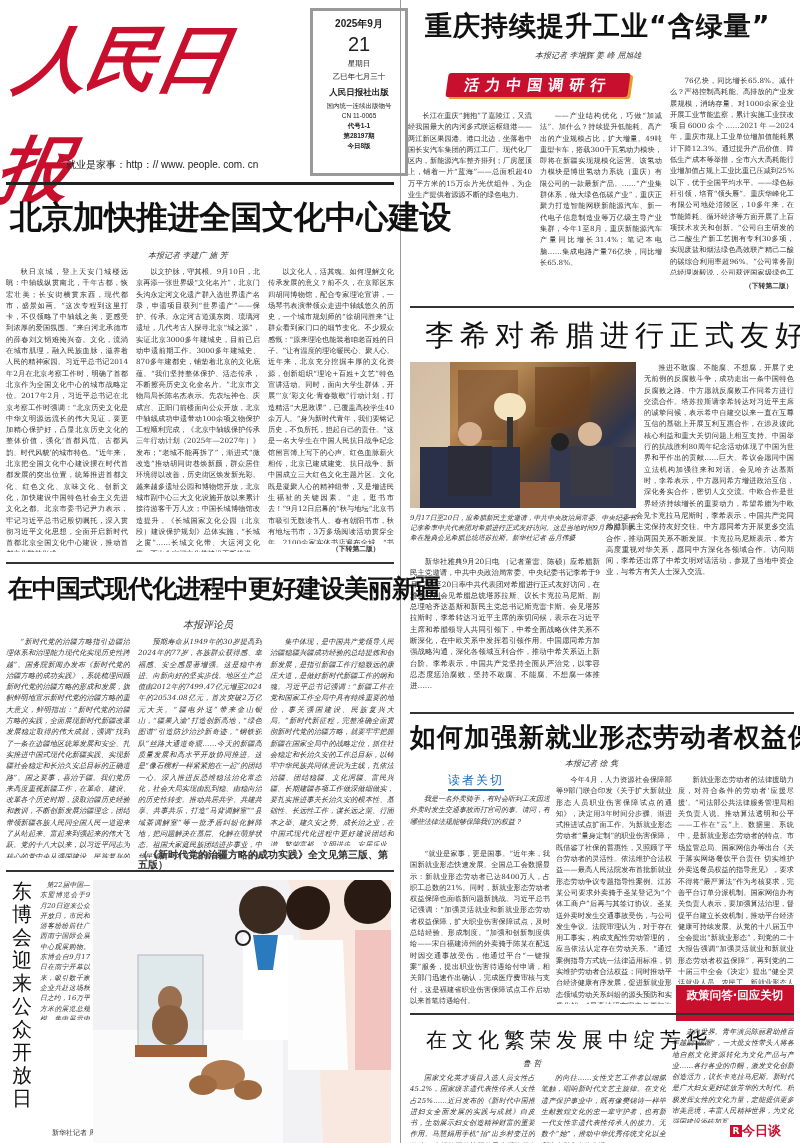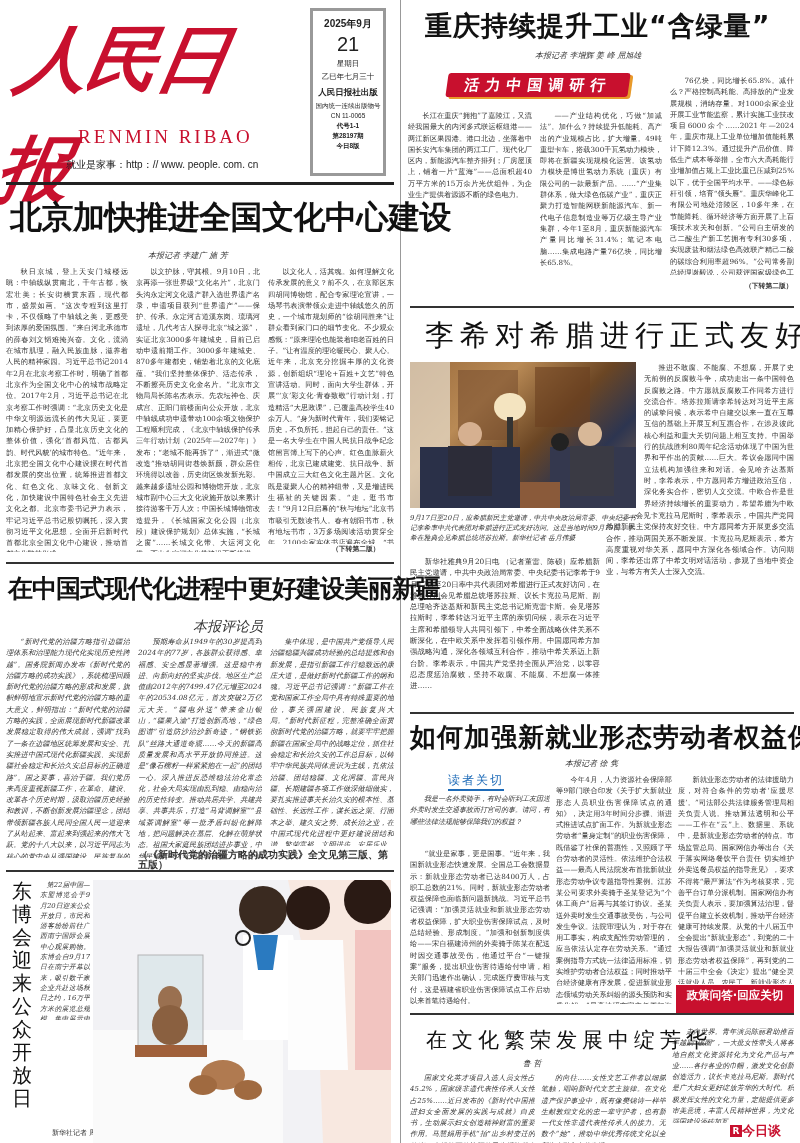--- a/index.html
+++ b/index.html
@@ -3,21 +3,21 @@
 <meta charset="utf-8">
 <style>
   * { box-sizing: border-box; margin: 0; padding: 0; }
   html, body { width: 800px; height: 1143px; background: #fff; overflow: hidden; }
   body { font-family: "DejaVu Serif", "Liberation Serif", serif; color: #222; position: relative; }
   .abs { position: absolute; }
   .masthead-logo { left: 8px; top: 4px; width: 262px; height: 130px; }
   .logo-cn { font-family: "DejaVu Serif", serif; color: #c8102e; font-size: 72px; font-weight: bold; font-style: italic; letter-spacing: -2px; line-height: 110px; transform: skewX(-10deg); }
   .logo-en { position: absolute; left: 70px; top: 122px; color: #c8102e; font-family: "Liberation Serif", serif; font-size: 19px; letter-spacing: 3px; }
   .website { left: 66px; top: 158px; font-size: 10px; font-family: "Liberation Sans", sans-serif; color: #222; }
-  .datebox { left: 310px; top: 8px; width: 76px; height: 168px; border: 3px solid #999; text-align: center; font-family: "Liberation Sans", sans-serif; padding-top: 6px; }
+  .datebox { left: 310px; top: 8px; width: 98px; height: 168px; border: 3px solid #999; text-align: center; font-family: "Liberation Sans", sans-serif; padding-top: 6px; }
   .datebox .ym { font-size: 10px; font-weight: bold; }
   .datebox .day { font-size: 20px; font-weight: 500; line-height: 26px; }
   .datebox .small { font-size: 7.5px; line-height: 13px; }
   .datebox .pub { font-size: 8.5px; font-weight: bold; line-height: 18px; }
   .datebox .tiny { font-size: 6.5px; line-height: 10px; }
 
   .vrule { position: absolute; background: #999; width: 1px; }
   .hrule { position: absolute; background: #333; height: 2px; }
 
   .headline { position: absolute; font-family: "DejaVu Sans", sans-serif; font-weight: bold; color: #111; white-space: nowrap; }
@@ -27,21 +27,20 @@
   .tag-red { position: absolute; background: #c8102e; color: #fff; font-family: "DejaVu Sans", sans-serif; font-weight: bold; text-align: center; }
   .photo { position: absolute; overflow: hidden; }
   .caption { position: absolute; font-size: 6.8px; line-height: 10px; color: #333; font-style: italic; }
   .cont { font-weight: bold; font-style: normal; }
 </style>
 </head>
 <body>
 
 <div class="abs masthead-logo">
   <div class="logo-cn">人民日报</div>
-  <div class="logo-en">RENMIN RIBAO</div>
 </div>
 <div class="abs website">就业是家事：http：// www. people. com. cn</div>
 
 <div class="abs datebox">
   <div class="ym">2025年9月</div>
   <div class="day">21</div>
   <div class="small" style="font-weight:normal">星期日</div>
   <div class="small">乙巳年七月三十</div>
   <div class="pub">人民日报社出版</div>
   <div class="tiny">国内统一连续出版物号</div>
@@ -106,21 +105,21 @@
 <div class="caption" style="left:410px; top:513px; width:226px;">9月17日至20日，应希腊新民主党邀请，中共中央政治局常委、中央纪委书记李希率中共代表团对希腊进行正式友好访问。这是当地时间9月19日，李希在雅典会见希腊总统塔苏拉斯。新华社记者  岳月伟摄</div>
 <div class="col" style="left:410px; top:556px; width:190px; height:150px; font-size:7.4px;">
     <p>新华社雅典9月20日电  （记者董雷、陈硕）应希腊新民主党邀请，中共中央政治局常委、中央纪委书记李希于9月17日至20日率中共代表团对希腊进行正式友好访问，在雅典分别会见希腊总统塔苏拉斯、议长卡克拉马尼斯、副总理哈齐达基斯和新民主党总书记斯克雷卡斯。会见塔苏拉斯时，李希转达习近平主席的亲切问候，表示在习近平主席和希腊领导人共同引领下，中希全面战略伙伴关系不断深化，在中欧关系中发挥着引领作用。中国愿同希方加强战略沟通，深化各领域互利合作，推动中希关系迈上新台阶。李希表示，中国共产党坚持全面从严治党，以零容忍态度惩治腐败，坚持不敢腐、不能腐、不想腐一体推进……</p>
   </div>
 <div class="col" style="left:606px; top:510px; width:188px; height:196px; font-size:7.4px;">
     <p>……会见卡克拉马尼斯时，李希表示，中国共产党同希腊新民主党保持友好交往。中方愿同希方开展更多交流合作，推动两国关系不断发展。卡克拉马尼斯表示，希方高度重视对华关系，愿同中方深化各领域合作。访问期间，李希还出席了中希文明对话活动，参观了当地中资企业，与希方有关人士深入交流。</p>
   </div>
 
 <div class="hrule" style="left:6px; top:562px; width:388px;"></div>
 <div class="headline" style="left:8px; top:572px; font-size:25px; letter-spacing:-1px;">在中国式现代化进程中更好建设美丽新疆</div>
-<div class="byline" style="left:193px; top:618px; font-size:14px;">本报评论员</div>
+<div class="byline" style="left:183px; top:618px; font-size:10px;">本报评论员</div>
 <div class="col" style="left:6px; top:636px; width:124px; height:222px; font-style:italic;">
     <p>“新时代党的治疆方略指引边疆治理体系和治理能力现代化实现历史性跨越”。国务院新闻办发布《新时代党的治疆方略的成功实践》，系统梳理回顾新时代党的治疆方略的形成和发展，旗帜鲜明地宣示新时代党的治疆方略的重大意义，鲜明指出：“新时代党的治疆方略的实践，全面展现新时代新疆改革发展稳定取得的伟大成就，强调“找到了一条在边疆地区统筹发展和安全、扎实推进中国式现代化新疆实践、实现新疆社会稳定和长治久安总目标的正确道路”。国之要事，喜治于疆。我们党历来高度重视新疆工作，在革命、建设、改革各个历史时期，汲取治疆历史经验和教训，不断创新发展治疆理念，团结带领新疆各族人民同全国人民一道迎来了从站起来、富起来到强起来的伟大飞跃。党的十八大以来，以习近平同志为核心的党中央从强国建设、民族复兴的全局和战略高度对新疆工作作出系统谋划部署，不断深化对治疆规律的认识和把握，确立了新时代党的治疆方略，推动新疆各项事业取得历史性成就、发生历史性变革，在党的新疆工作历史上、在新疆发展进步历程中具有里程碑意义。这是更加夯实的人民幸福。农村贫困人口全部脱贫、35个贫困县全部摘帽，困扰新疆千百年的绝对贫困问题得到历史性解决。就业更充分，民生、更加稳定，增进团结上，新疆……</p>
   </div>
 <div class="col" style="left:138px; top:636px; width:124px; height:222px; font-style:italic;">
     <p>预期寿命从1949年的30岁提高到2024年的77岁，各族群众获得感、幸福感、安全感显著增强。这是稳中有进、向新向好的坚实步伐。地区生产总值由2012年的7499.47亿元增至2024年的20534.08亿元，首次突破2万亿元大关。“疆电外送”带来金山银山，“疆果入渝”打造创新高地，“绿色图谱”引造防沙治沙新奇迹，“钢铁驼队”丝路大通道奇观……今天的新疆高质量发展和高水平开放协同推进。这是“像石榴籽一样紧紧抱在一起”的团结一心。深入推进反恐维稳法治化常态化，社会大局实现由乱到稳、由稳向治的历史性转变。推动共居共学、共建共享、共事共乐，打造“马背调解室”“县域茶调解室”等一批矛盾纠纷化解阵地，把问题解决在基层、化解在萌芽状态。祖国大家庭民族团结进步事业，中华民族共同体意识不断铸牢。……在错综复杂中守正创新、在矛盾风险中胜利前进，新时代新疆改革发展稳定的伟大成就，是在新时代党的治疆方略指引下取得的，是以习近平同志为核心的党中央坚强领导下……</p>
   </div>
 <div class="col" style="left:270px; top:636px; width:124px; height:210px; font-style:italic;">
     <p>集中体现，是中国共产党领导人民治疆稳疆兴疆成功经验的总结提炼和创新发展，是指引新疆工作行稳致远的康庄大道，是做好新时代新疆工作的纲和魂。习近平总书记强调：“新疆工作在党和国家工作全局中具有特殊重要的地位，事关强国建设、民族复兴大局。”新时代新征程，完整准确全面贯彻新时代党的治疆方略，就要牢牢把握新疆在国家全局中的战略定位，抓住社会稳定和长治久安的工作总目标，以铸牢中华民族共同体意识为主线，扎依法治疆、团结稳疆、文化润疆、富民兴疆、长期建疆各项工作做深做细做实，要扎实推进事关长治久安的根本性、基础性、长远性工作，谋长远之策、行固本之举、建久安之势、成长治之业，在中国式现代化进程中更好建设团结和谐、繁荣富裕、文明进步、安居乐业、生态良好的美丽新疆。中华民族伟大复兴势不可挡。今年是新疆维吾尔自治区成立70周年，新疆各族人民正同全国人民一道意气风发全速迈在以中国式现代化全面推进强国建设、民族复兴伟业的新征程上。有以习近平同志为核心的党中央坚强领导，有习近平新时代中国特色社会主义思想的科学指引，稳中求进、锲而不舍，久久为功，中国新疆的明天一定会更加美好！</p>
   </div>
 <div class="caption cont" style="left:138px; top:850px; width:256px; font-size:10px;">（《新时代党的治疆方略的成功实践》全文见第三版、第五版）</div>
@@ -163,21 +162,21 @@
   </div>
 <div class="col" style="left:410px; top:848px; width:140px; height:156px;">
     <p>“就业是家事，更是国事。”近年来，我国新就业形态快速发展。全国总工会数据显示：新就业形态劳动者已达8400万人，占职工总数的21%。同时，新就业形态劳动者权益保障也面临新问题新挑战。习近平总书记强调：“加强灵活就业和新就业形态劳动者权益保障，扩大职业伤害保障试点，及时总结经验、形成制度。”加强和创新制度供给——宋自福建漳州的外卖骑手陈某在配送时因交通事故受伤，他通过平台“一键报案”服务，提出职业伤害待遇给付申请，相关部门迅速作出确认，完成医疗费审核与支付，这是福建省职业伤害保障试点工作启动以来首笔待遇给付。</p>
   </div>
 <div class="col" style="left:556px; top:774px; width:116px; height:230px;">
     <p>今年4月，人力资源社会保障部等9部门联合印发《关于扩大新就业形态人员职业伤害保障试点的通知》，决定用3年时间分步骤、渐进式推进试点扩面工作。为新就业形态劳动者“量身定制”的职业伤害保障，既借鉴了社保的普惠性，又照顾了平台劳动者的灵活性。依法维护合法权益——最高人民法院发布首批新就业形态劳动争议专题指导性案例。江苏某公司要求外卖骑手圣某登记为“个体工商户”后再与其签订协议。圣某送外卖时发生交通事故受伤，与公司发生争议。法院审理认为，对于存在用工事实，构成支配性劳动管理的，应当依法认定存在劳动关系。“通过案例指导方式统一法律适用标准，切实维护劳动者合法权益；同时推动平台经济健康有序发展，促进新就业形态领域劳动关系纠纷的源头预防和实质化解。”最高法研究室主任周加海说。“……回保障劳动者合法权益方面发挥……我们将加大对……劳动者特别是农民工、灵活就业人员和……”</p>
   </div>
 <div class="col" style="left:678px; top:774px; width:116px; height:210px;">
     <p>新就业形态劳动者的法律援助力度，对符合条件的劳动者‘应援尽援’。”司法部公共法律服务管理局相关负责人说。推动算法透明和公平——工作在“云”上、数据里、系统中，是新就业形态劳动者的特点。市场监管总局、国家网信办等出台《关于落实网络餐饮平台责任  切实维护外卖送餐员权益的指导意见》，要求不得将“最严算法”作为考核要求，完善平台订单分派机制。国家网信办有关负责人表示，要加强算法治理，督促平台建立长效机制，推动平台经济健康可持续发展。从党的十八届五中全会提出“新就业形态”，到党的二十大报告强调“加强灵活就业和新就业形态劳动者权益保障”，再到党的二十届三中全会《决定》提出“健全灵活就业人员、农民工、新就业形态人员社保制度”，全社会关心关爱新就业形态劳动者的氛围越来越浓，权益保障的制度之网越织越密。</p>
   </div>
-<div class="tag-red" style="left:676px; top:985px; width:118px; height:28px; font-size:11.5px; line-height:20px;">政策问答·回应关切</div>
+<div class="tag-red" style="left:676px; top:985px; width:118px; height:36px; font-size:11.5px; line-height:20px;">政策问答·回应关切</div>
 
 <div class="hrule" style="left:410px; top:1013px; width:384px;"></div>
 <div class="headline" style="left:426px; top:1026px; font-family:'DejaVu Serif',serif; font-weight:normal; font-size:21px; letter-spacing:5px;">在文化繁荣发展中绽芳华</div>
 <div class="byline" style="left:523px; top:1058px;">鲁  哲</div>
 <div class="col" style="left:410px; top:1073px; width:125px; height:70px; font-style:italic; font-size:7px;">
     <p>国家文化英才项目入选人员女性占45.2%，国家级非遗代表性传承人女性占25%……近日发布的《新时代中国推进妇女全面发展的实践与成就》白皮书，生动展示妇女创造精神财富的重要作用。马慧娟用手机“拍”出乡村变迁的故事，李娟笔下的边疆牧民生活唤起人们</p>
   </div>
 <div class="col" style="left:541px; top:1073px; width:125px; height:70px; font-style:italic; font-size:7px;">
     <p>的向往……女性文艺工作者以细腻笔触，唱响新时代文艺主旋律。在文化遗产保护事业中，既有像樊锦诗一样毕生献敦煌文化的忠一辈守护者，也有新一代女性非遗代表性传承人的接力。无数个“她”，推动中华优秀传统文化以全新姿态融入当代生活、</p>
   </div>

